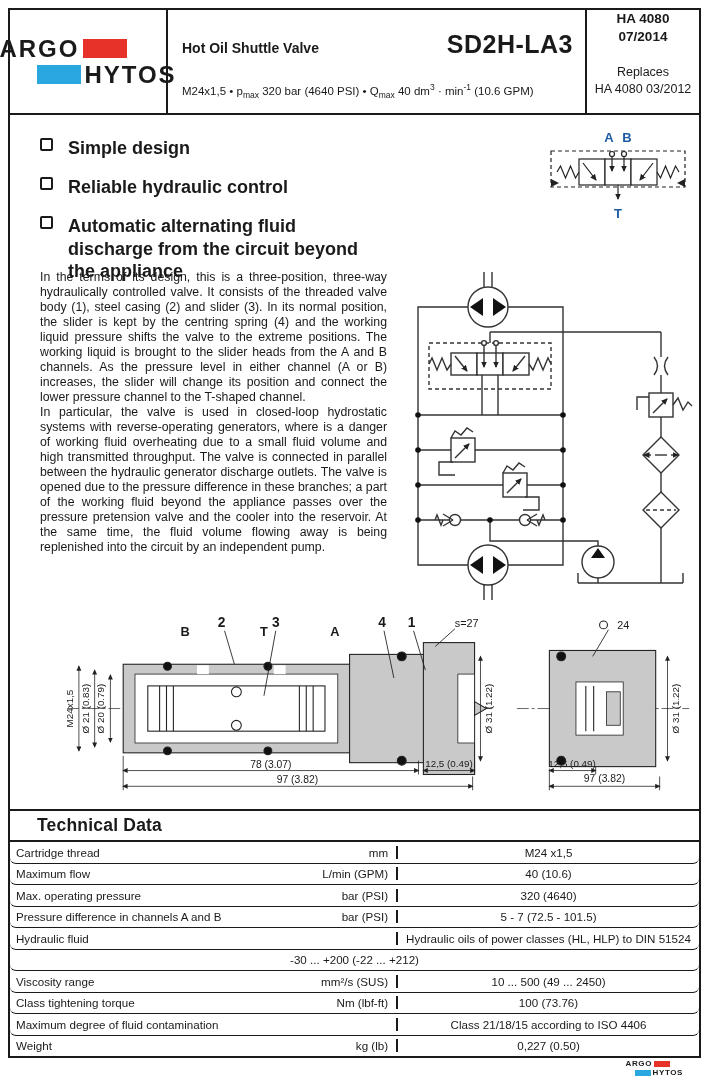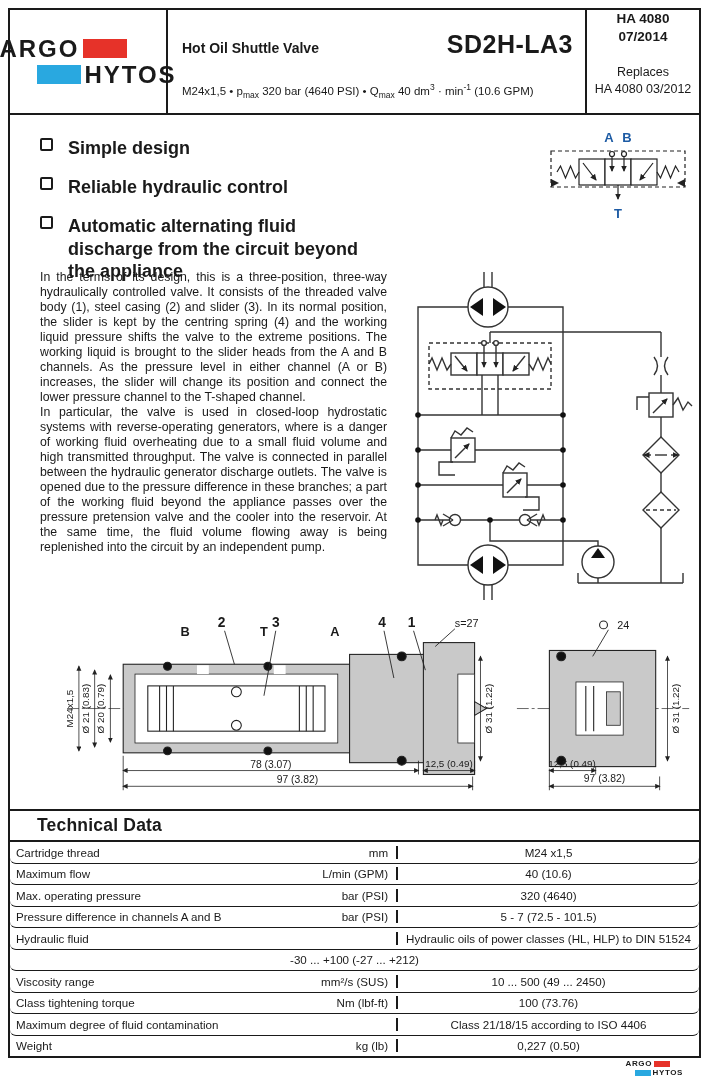--- a/index.html
+++ b/index.html
@@ -385,21 +385,21 @@
       <div class="t-right">5 - 7 (72.5 - 101.5)</div>
     </div>
     <div class="t-row">
       <div class="t-left">
           <span>Hydraulic fluid</span>
           <span class="t-unit"></span>
         </div>
       <div class="t-right">Hydraulic oils of power classes (HL, HLP) to DIN 51524</div>
     </div>
     <div class="t-row">
-      <div class="t-right">-30 ... +100 (-27 ... +212)</div>
+      <div class="t-right">-30 ... +200 (-22 ... +212)</div>
     </div>
     <div class="t-row">
       <div class="t-left">
           <span>Viscosity range</span>
           <span class="t-unit">mm²/s (SUS)</span>
         </div>
       <div class="t-right">10 ... 500 (49 ... 2450)</div>
     </div>
     <div class="t-row">
       <div class="t-left">

